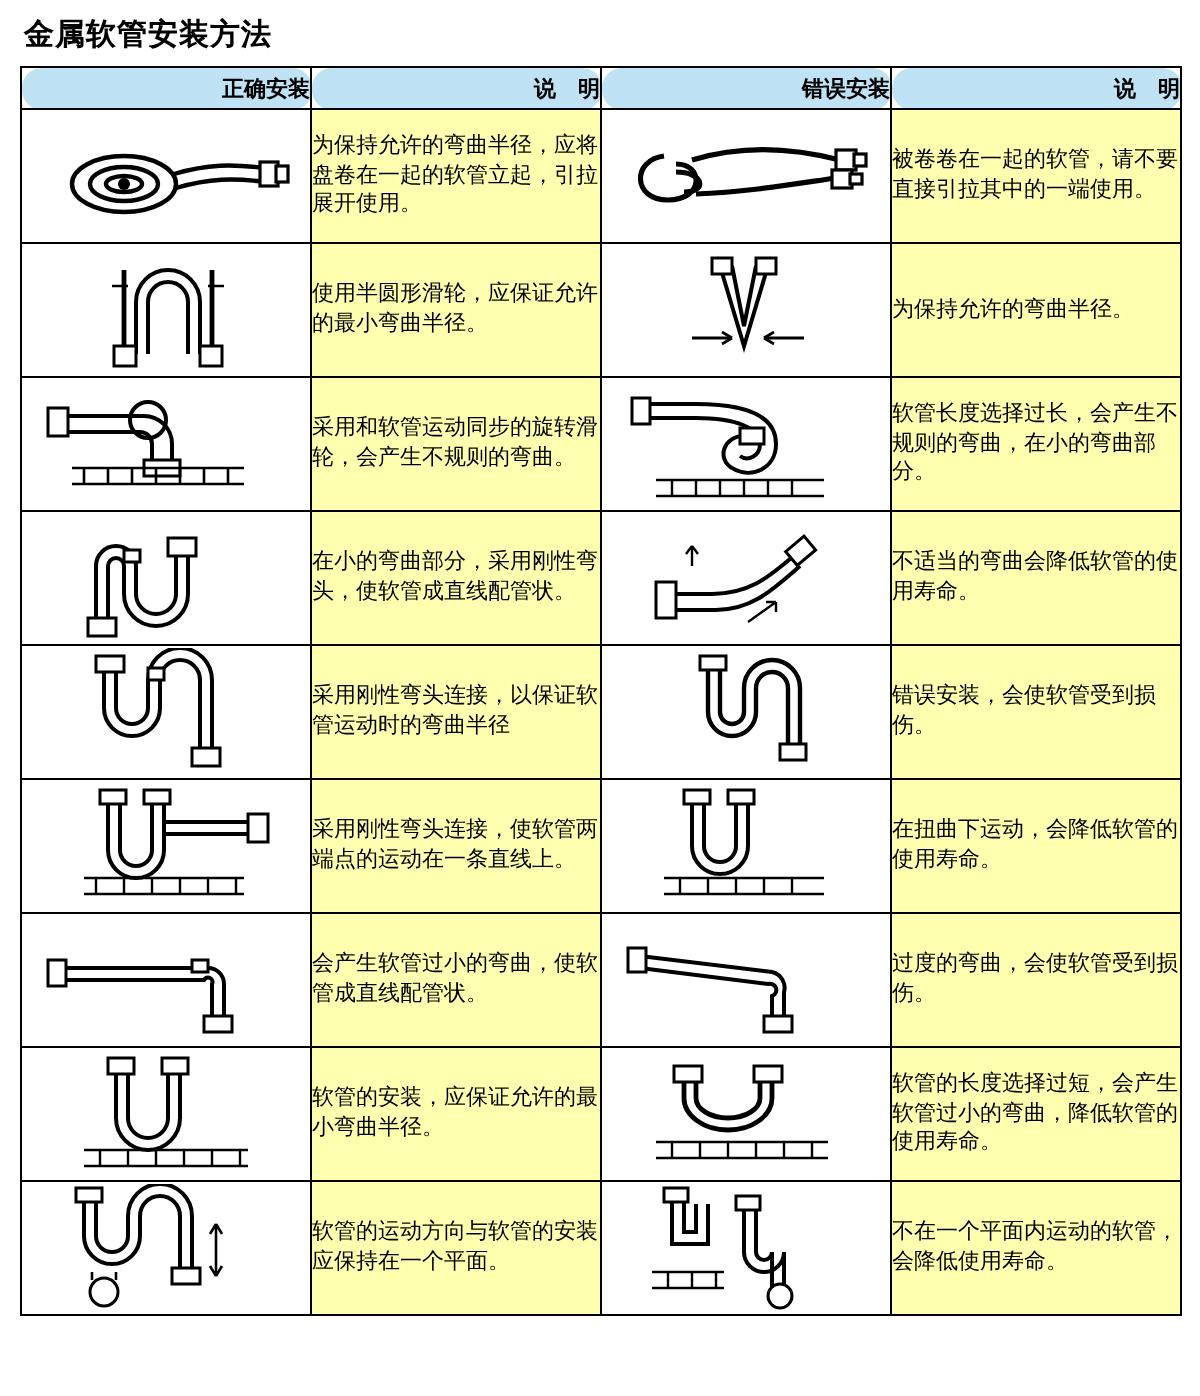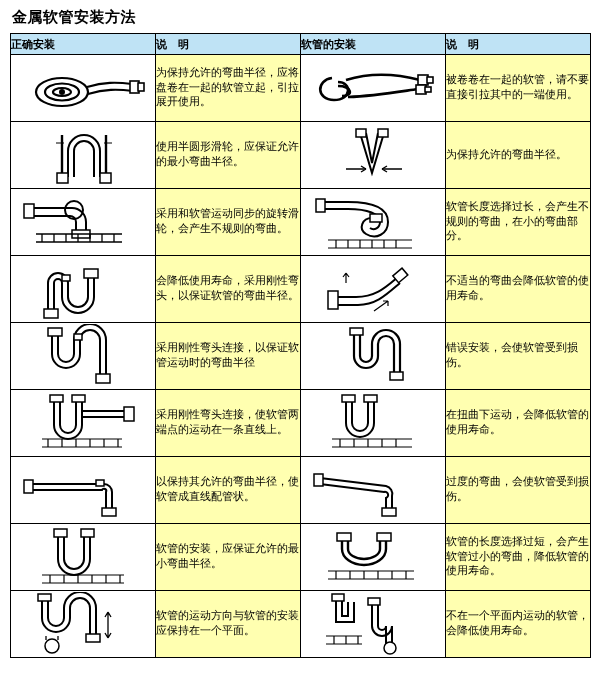--- a/index.html
+++ b/index.html
@@ -37,22 +37,23 @@
   table.hose-table td, table.hose-table th {
     border: 1px solid #000;
     padding: 0;
     vertical-align: middle;
   }
   thead th {
     background: #bfe3f5;
     font-size: 11px;
     font-weight: bold;
     height: 20px;
-    text-align: left;
+    text-align: right;
     color: #000;
+    border-radius: 10px;
   }
   col.c-img { width: 145px; }
   col.c-txt { width: 145px; }
   td.img-cell {
     background: #ffffff;
     height: 66px;
     text-align: center;
     position: relative;
   }
   td.txt-cell {
@@ -82,21 +83,21 @@
     <colgroup>
       <col class="c-img">
         <col class="c-txt">
         <col class="c-img">
         <col class="c-txt">
     </colgroup>
     <thead>
       <tr>
         <th>正确安装</th>
         <th>说　明</th>
-        <th>软管的安装</th>
+        <th>错误安装</th>
         <th>说　明</th>
       </tr>
     </thead>
     <tbody>
 
       <tr>
         <td class="img-cell">
           <div class="fig">
             <svg viewBox="0 0 143 64" width="143" height="64">
               <g stroke="#000" fill="none" stroke-width="2.2">
@@ -230,21 +231,21 @@
                 <path d="M42 56 L42 26 A4 4 0 0 1 50 26 L50 40 A16 16 0 0 0 82 40 L82 20"></path>
               </g>
               <g stroke="#000" fill="#fff" stroke-width="1.5">
                 <rect x="32" y="52" width="14" height="9"></rect>
                 <rect x="72" y="12" width="14" height="9"></rect>
                 <rect x="50" y="18" width="8" height="6"></rect>
               </g>
             </svg>
           </div>
         </td>
-        <td class="txt-cell">会降低使用寿命，采用刚性弯头，以保证软管的弯曲半径。</td>
+        <td class="txt-cell">在小的弯曲部分，采用刚性弯头，使软管成直线配管状。</td>
         <td class="img-cell">
           <div class="fig">
             <svg viewBox="0 0 143 64" width="143" height="64">
               <g stroke="#000" fill="none" stroke-width="2">
                 <path d="M34 40 L54 40 C74 40 84 30 96 20"></path>
                 <path d="M34 48 L56 48 C74 48 84 38 98 26"></path>
               </g>
               <g stroke="#000" fill="#fff" stroke-width="1.5">
                 <rect x="26" y="34" width="10" height="18"></rect>
                 <rect x="92" y="14" width="12" height="9" transform="rotate(-40 98 18)"></rect>
@@ -347,21 +348,21 @@
                 <path d="M18 32 L90 32 A2 2 0 0 1 94 34 L94 52"></path>
               </g>
               <g stroke="#000" fill="#fff" stroke-width="1.5">
                 <rect x="12" y="22" width="9" height="13"></rect>
                 <rect x="90" y="50" width="14" height="8"></rect>
                 <rect x="84" y="22" width="8" height="6"></rect>
               </g>
             </svg>
           </div>
         </td>
-        <td class="txt-cell">以保持其允许的弯曲半径，使软管成直线配管状。</td>
+        <td class="txt-cell">会产生软管过小的弯曲，使软管成直线配管状。</td>
         <td class="img-cell">
           <div class="fig">
             <svg viewBox="0 0 143 64" width="143" height="64">
               <g stroke="#000" fill="none" stroke-width="2">
                 <path d="M18 20 L84 28 A8 8 0 0 1 90 38 L90 52"></path>
                 <path d="M18 26 L82 34 A3 3 0 0 1 84 40 L84 52"></path>
               </g>
               <g stroke="#000" fill="#fff" stroke-width="1.5">
                 <rect x="12" y="16" width="9" height="12"></rect>
                 <rect x="80" y="50" width="14" height="8"></rect>

